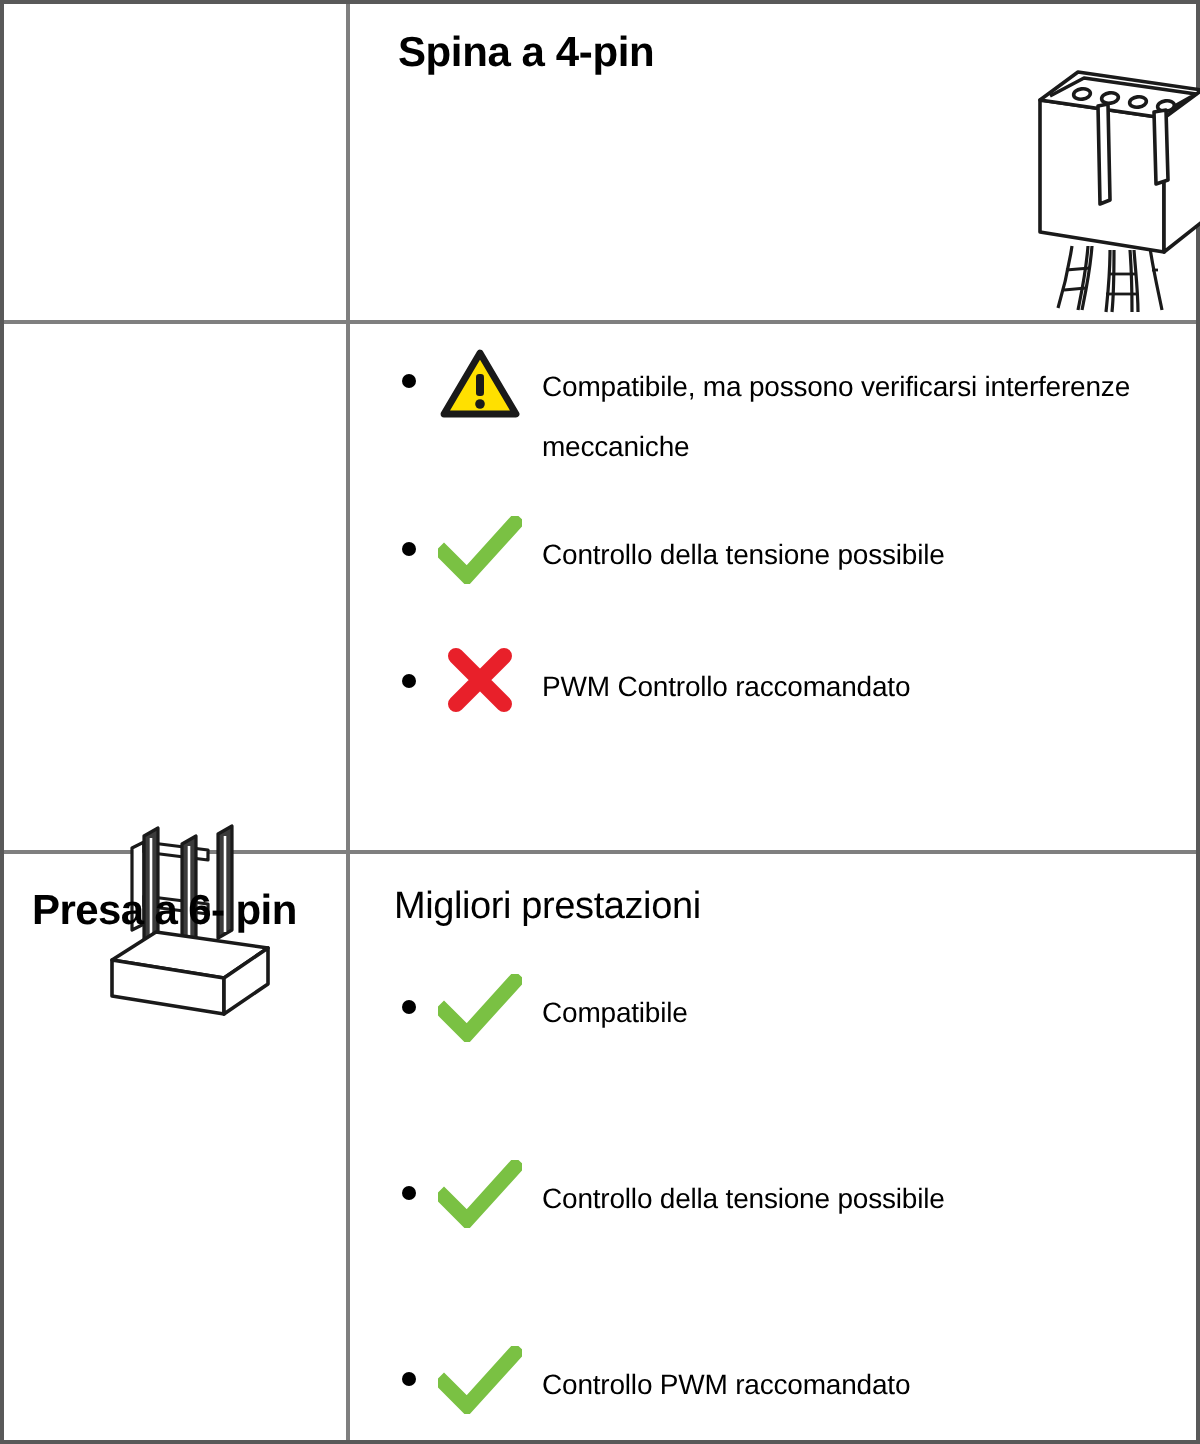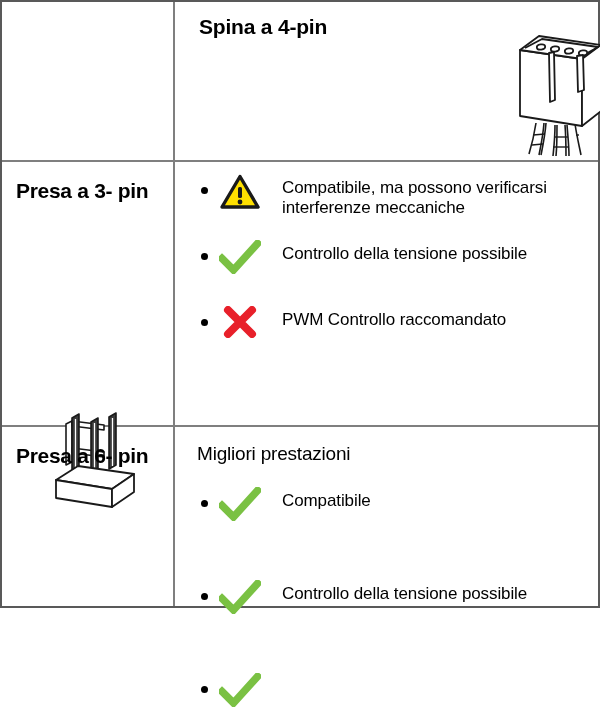--- a/index.html
+++ b/index.html
@@ -11,21 +11,21 @@
     width: 600px;
     height: 722px;
     font-family: "Liberation Sans", sans-serif;
     color: #000000;
     overflow: hidden;
   }
 
   .comparison-table {
     position: relative;
     width: 600px;
-    height: 608px;
+    height: 722px;
     box-sizing: border-box;
     border: 2px solid #595959;
     background: #ffffff;
   }
 
   
   .vline {
     position: absolute;
     top: 0;
     bottom: 0;
@@ -109,25 +109,25 @@
     flex: 0 0 auto;
     width: 44px;
     display: flex;
     justify-content: center;
     align-items: flex-start;
     margin-left: 10px;
     padding-top: 2px;
   }
   .item-text {
     flex: 1 1 auto;
-    font-size: 17px;
-    line-height: 20px;
+    font-size: 14px;
+    line-height: 30px;
     letter-spacing: -0.1px;
     padding-top: 6px;
-    margin-left: 20px;
+    margin-left: 9px;
   }
 
   
   .illus { position: absolute; }
   .illus-plug4   { left: 330px; top: 26px; }
   .illus-sock3   { left: 44px;  top: 238px; }
 </style>
 </head>
 <body>
 
@@ -181,21 +181,20 @@
           </g>
 
           <path d="M44 25 L49 24 L50 72 L45 74 Z" fill="#ffffff"></path>
           <path d="M72 28 L78 27 L79 62 L73 64 Z" fill="#ffffff"></path>
         </g>
       </svg>
     </div>
   </div>
 
   <div class="cell cell-r2c1">
-    <div class="row-label">Presa a 3- pin</div>
 
     <div class="illus illus-sock3">
       <svg width="96" height="115" viewBox="0 0 96 115" xmlns="http://www.w3.org/2000/svg">
         <g stroke="#1a1a1a" stroke-width="1.8" stroke-linejoin="round">
 
           <g fill="#ffffff" stroke-width="1.6">
             <path d="M20 24 L26 21 L26 62 L20 65 Z"></path>
             <path d="M26 21 L58 25 L58 30 L26 26 Z"></path>
             <path d="M26 48 L58 52 L58 57 L26 53 Z"></path>
           </g>
@@ -290,18 +289,19 @@
         <span class="item-text">Controllo della tensione possibile</span>
       </div>
 
       <div class="list-item">
         <span class="bullet-dot"></span>
         <span class="status-icon">
           <svg width="42" height="34" viewBox="0 0 42 34" xmlns="http://www.w3.org/2000/svg">
             <path d="M3 18.5 L14.5 30 L38.5 3.5" fill="none" stroke="#7ac143" stroke-width="7.5" stroke-linecap="square" stroke-linejoin="miter"></path>
           </svg>
         </span>
+        <span class="item-text">Controllo PWM raccomandato</span>
       </div>
 
     </div>
   </div>
 
 </div>
 
 </body></html>

